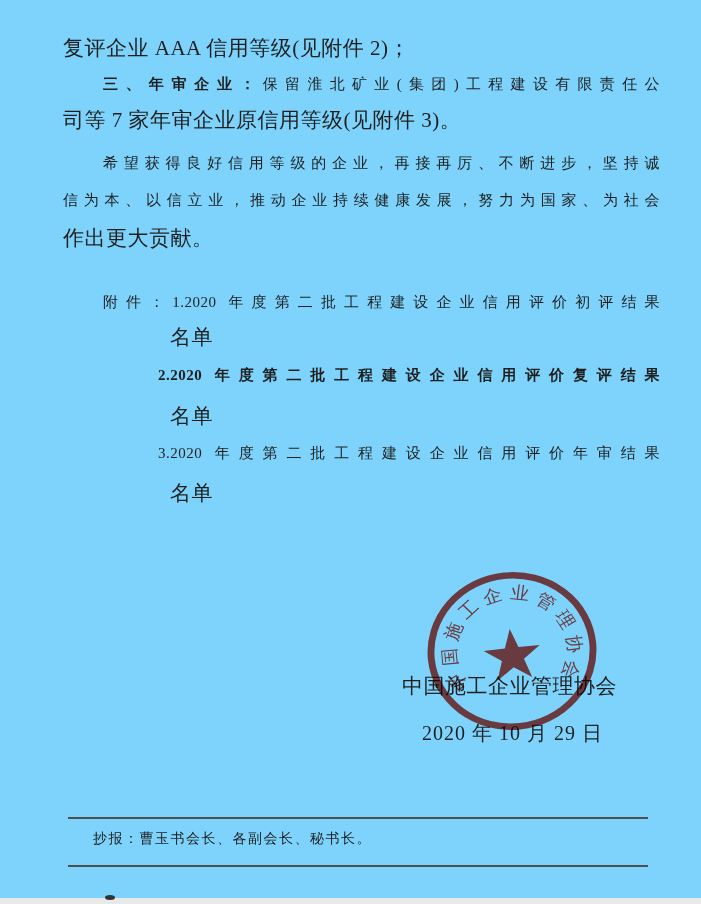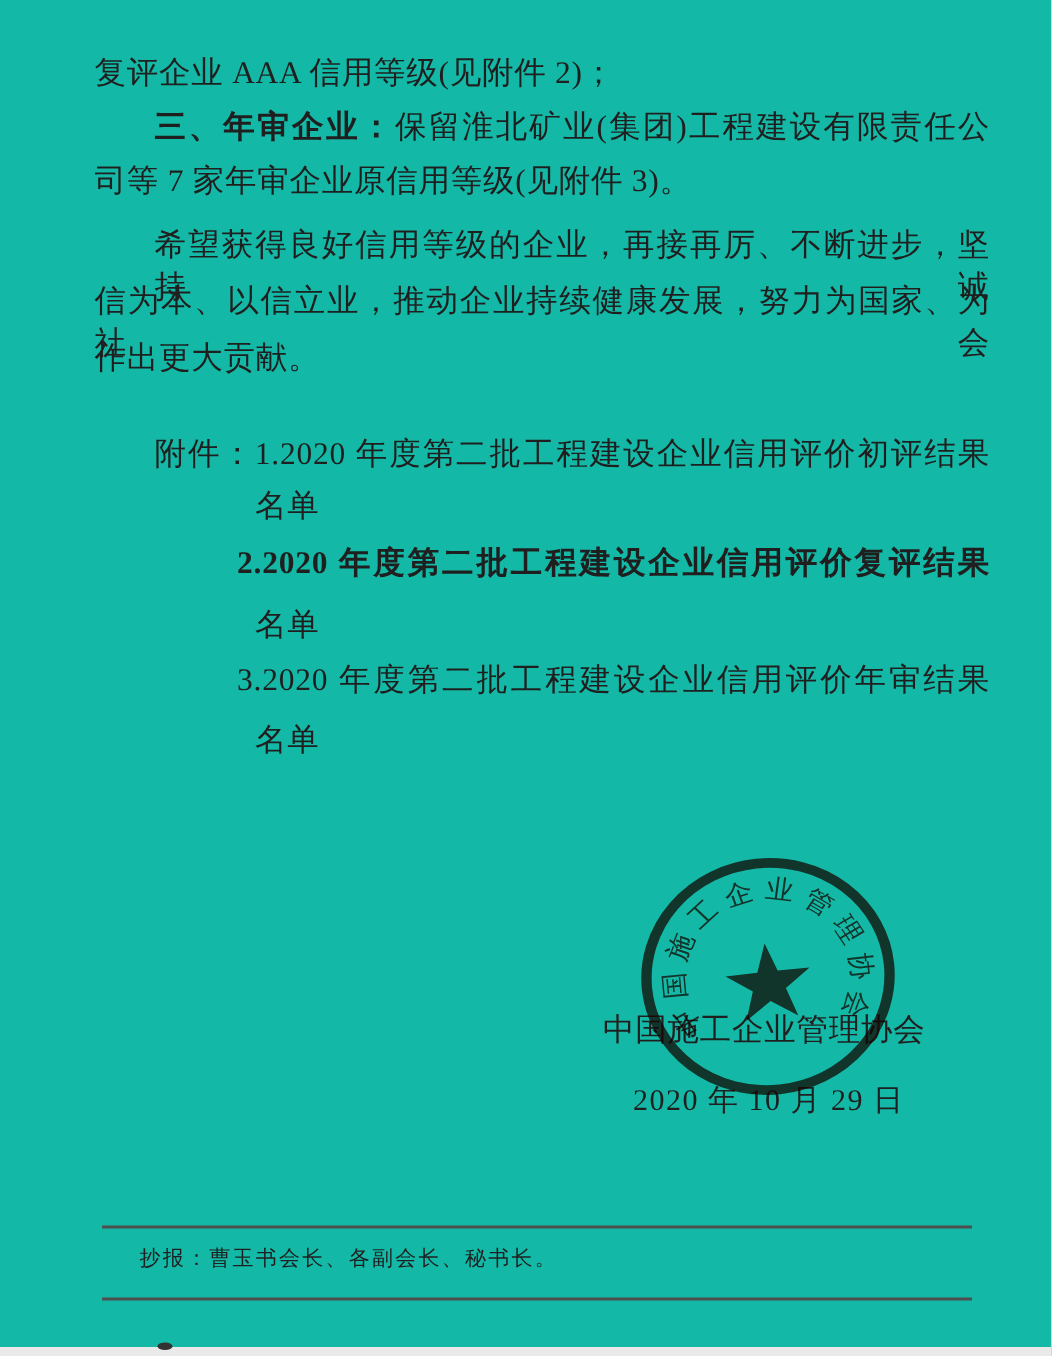--- a/index.html
+++ b/index.html
@@ -1,25 +1,25 @@
 <!DOCTYPE html>
 <html><head>
 <meta charset="utf-8">
 <style>
   html,body{margin:0;padding:0;background:#ffffff;}
   .page{
-    position:relative;width:701px;height:904px;background:#14b8a6;overflow:hidden;
+    position:relative;width:701px;height:904px;background:#7dd3fc;overflow:hidden;
     font-family:"Liberation Serif","DejaVu Serif",serif;color:#1f1f1f;
   }
   .tline{
     position:absolute;font-size:21px;line-height:28px;white-space:nowrap;
     letter-spacing:0.5px;
   }
   .jline{
-    position:absolute;font-size:21px;line-height:28px;
+    position:absolute;font-size:15px;line-height:28px;
     text-align:justify;text-align-last:justify;letter-spacing:0.5px;
   }
   .bold-lead{font-weight:700;letter-spacing:1px;}
   .org-name{
     position:absolute;left:402px;top:672px;font-size:21px;letter-spacing:0.5px;
     z-index:1;white-space:nowrap;
   }
   .sig-date{
     position:absolute;left:422px;top:720px;font-size:20px;letter-spacing:1px;
     z-index:1;white-space:nowrap;

